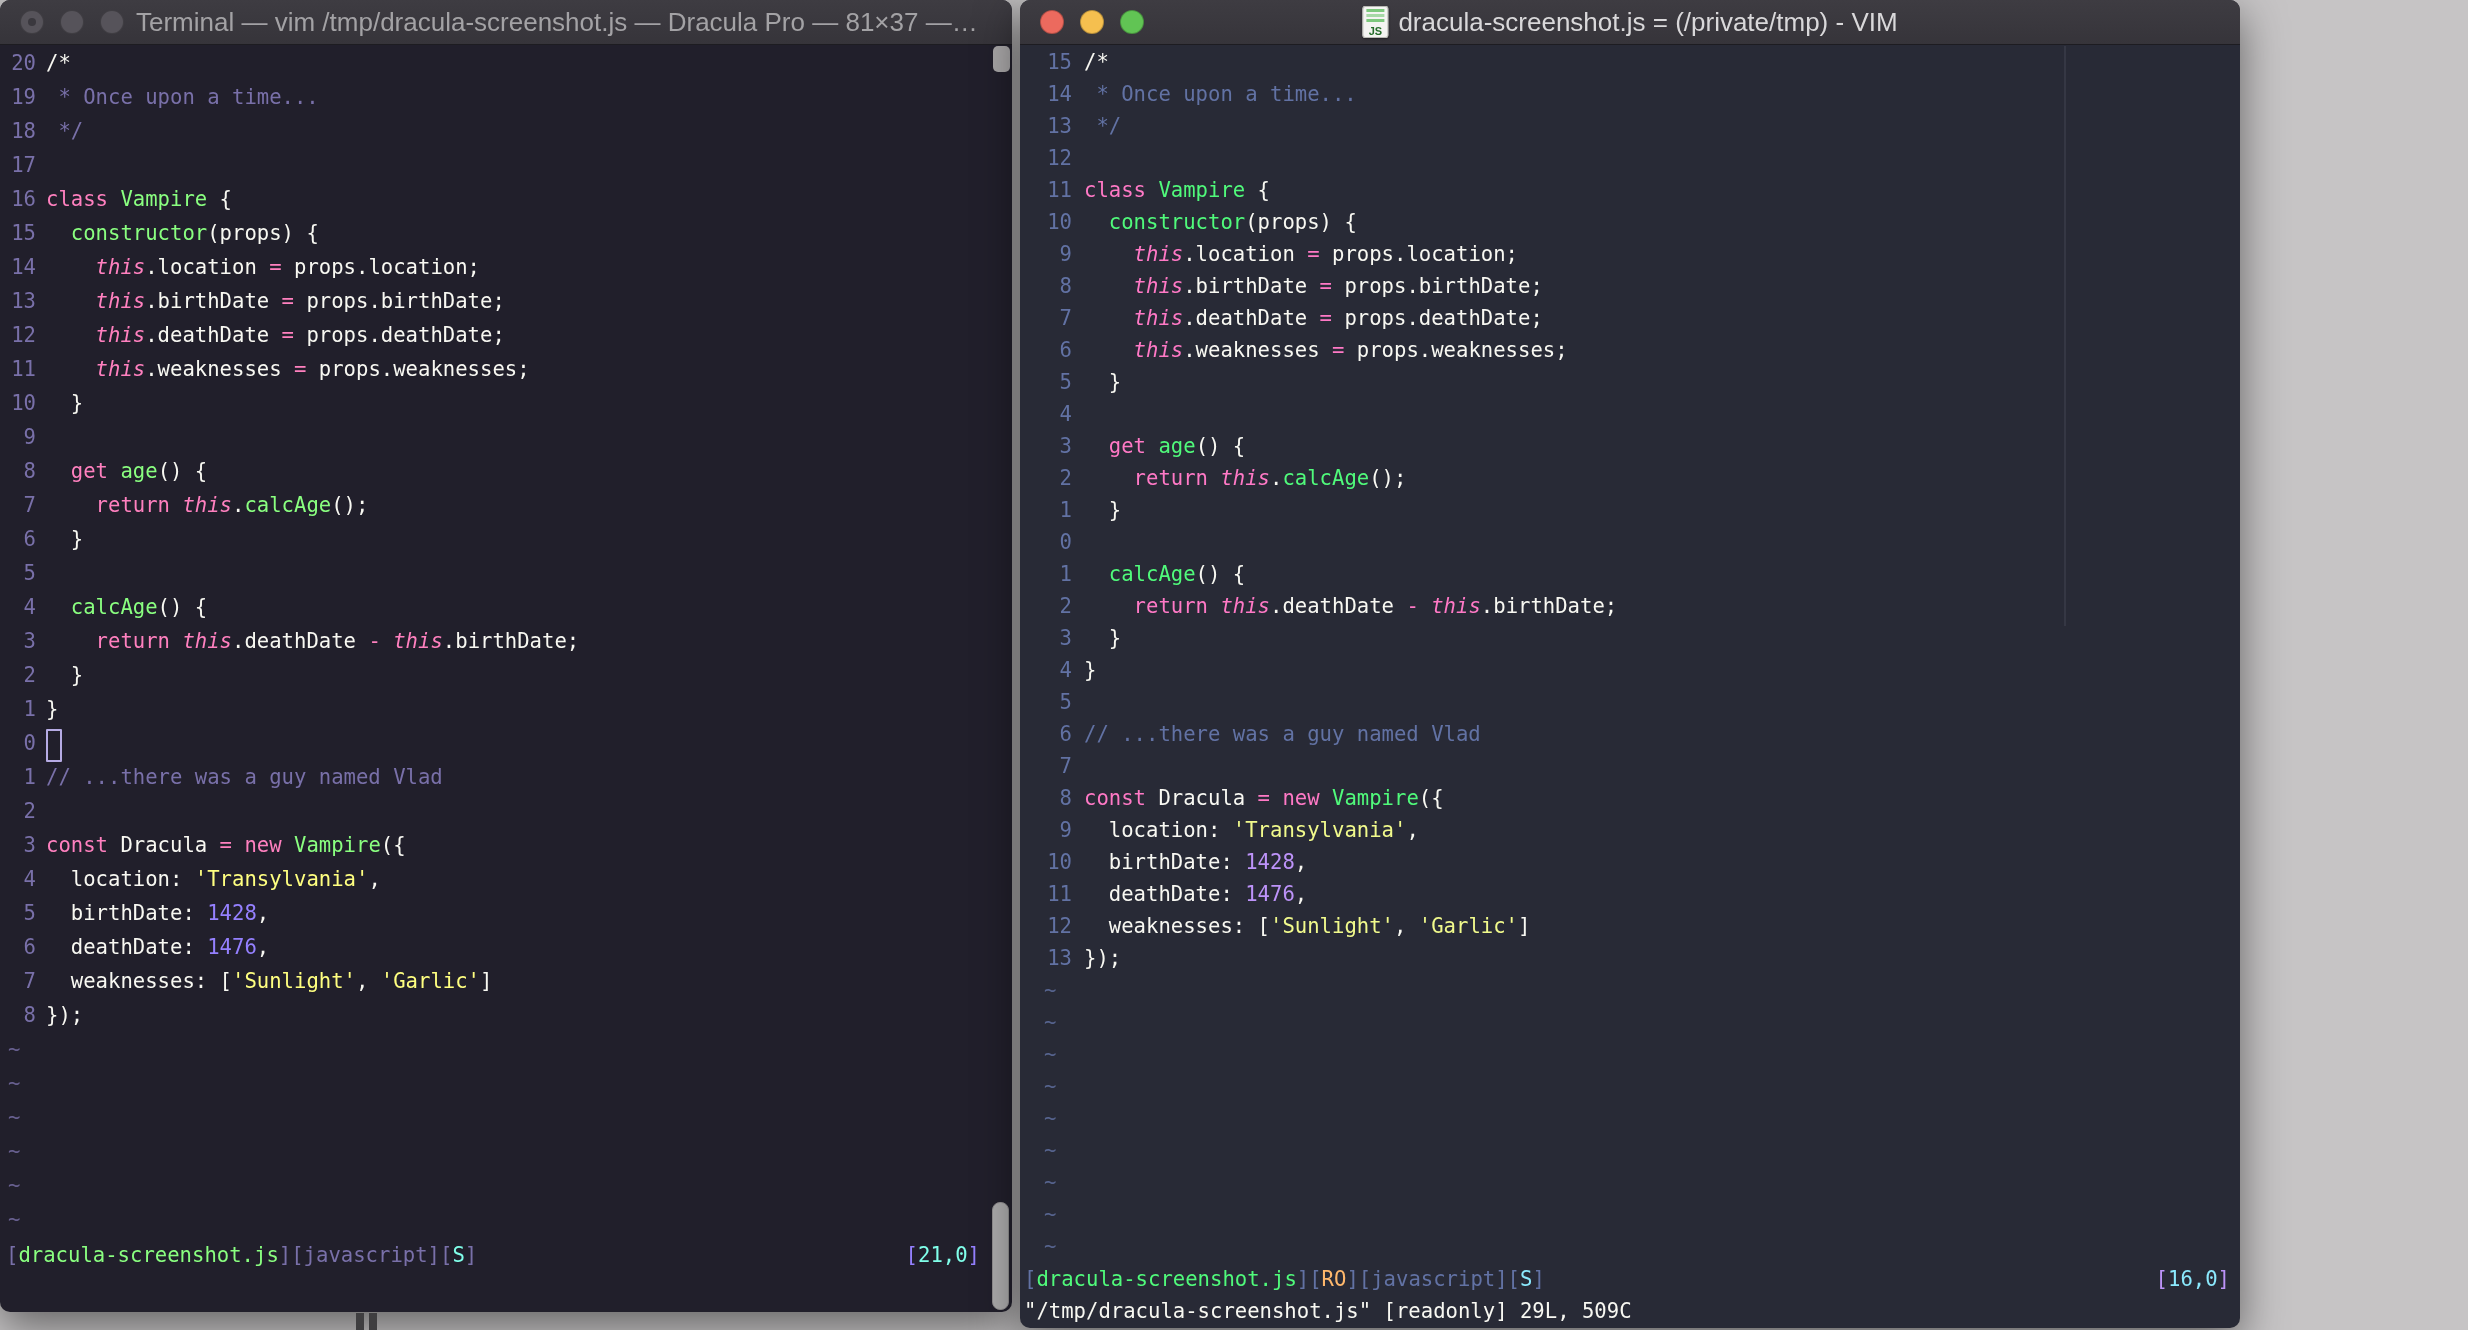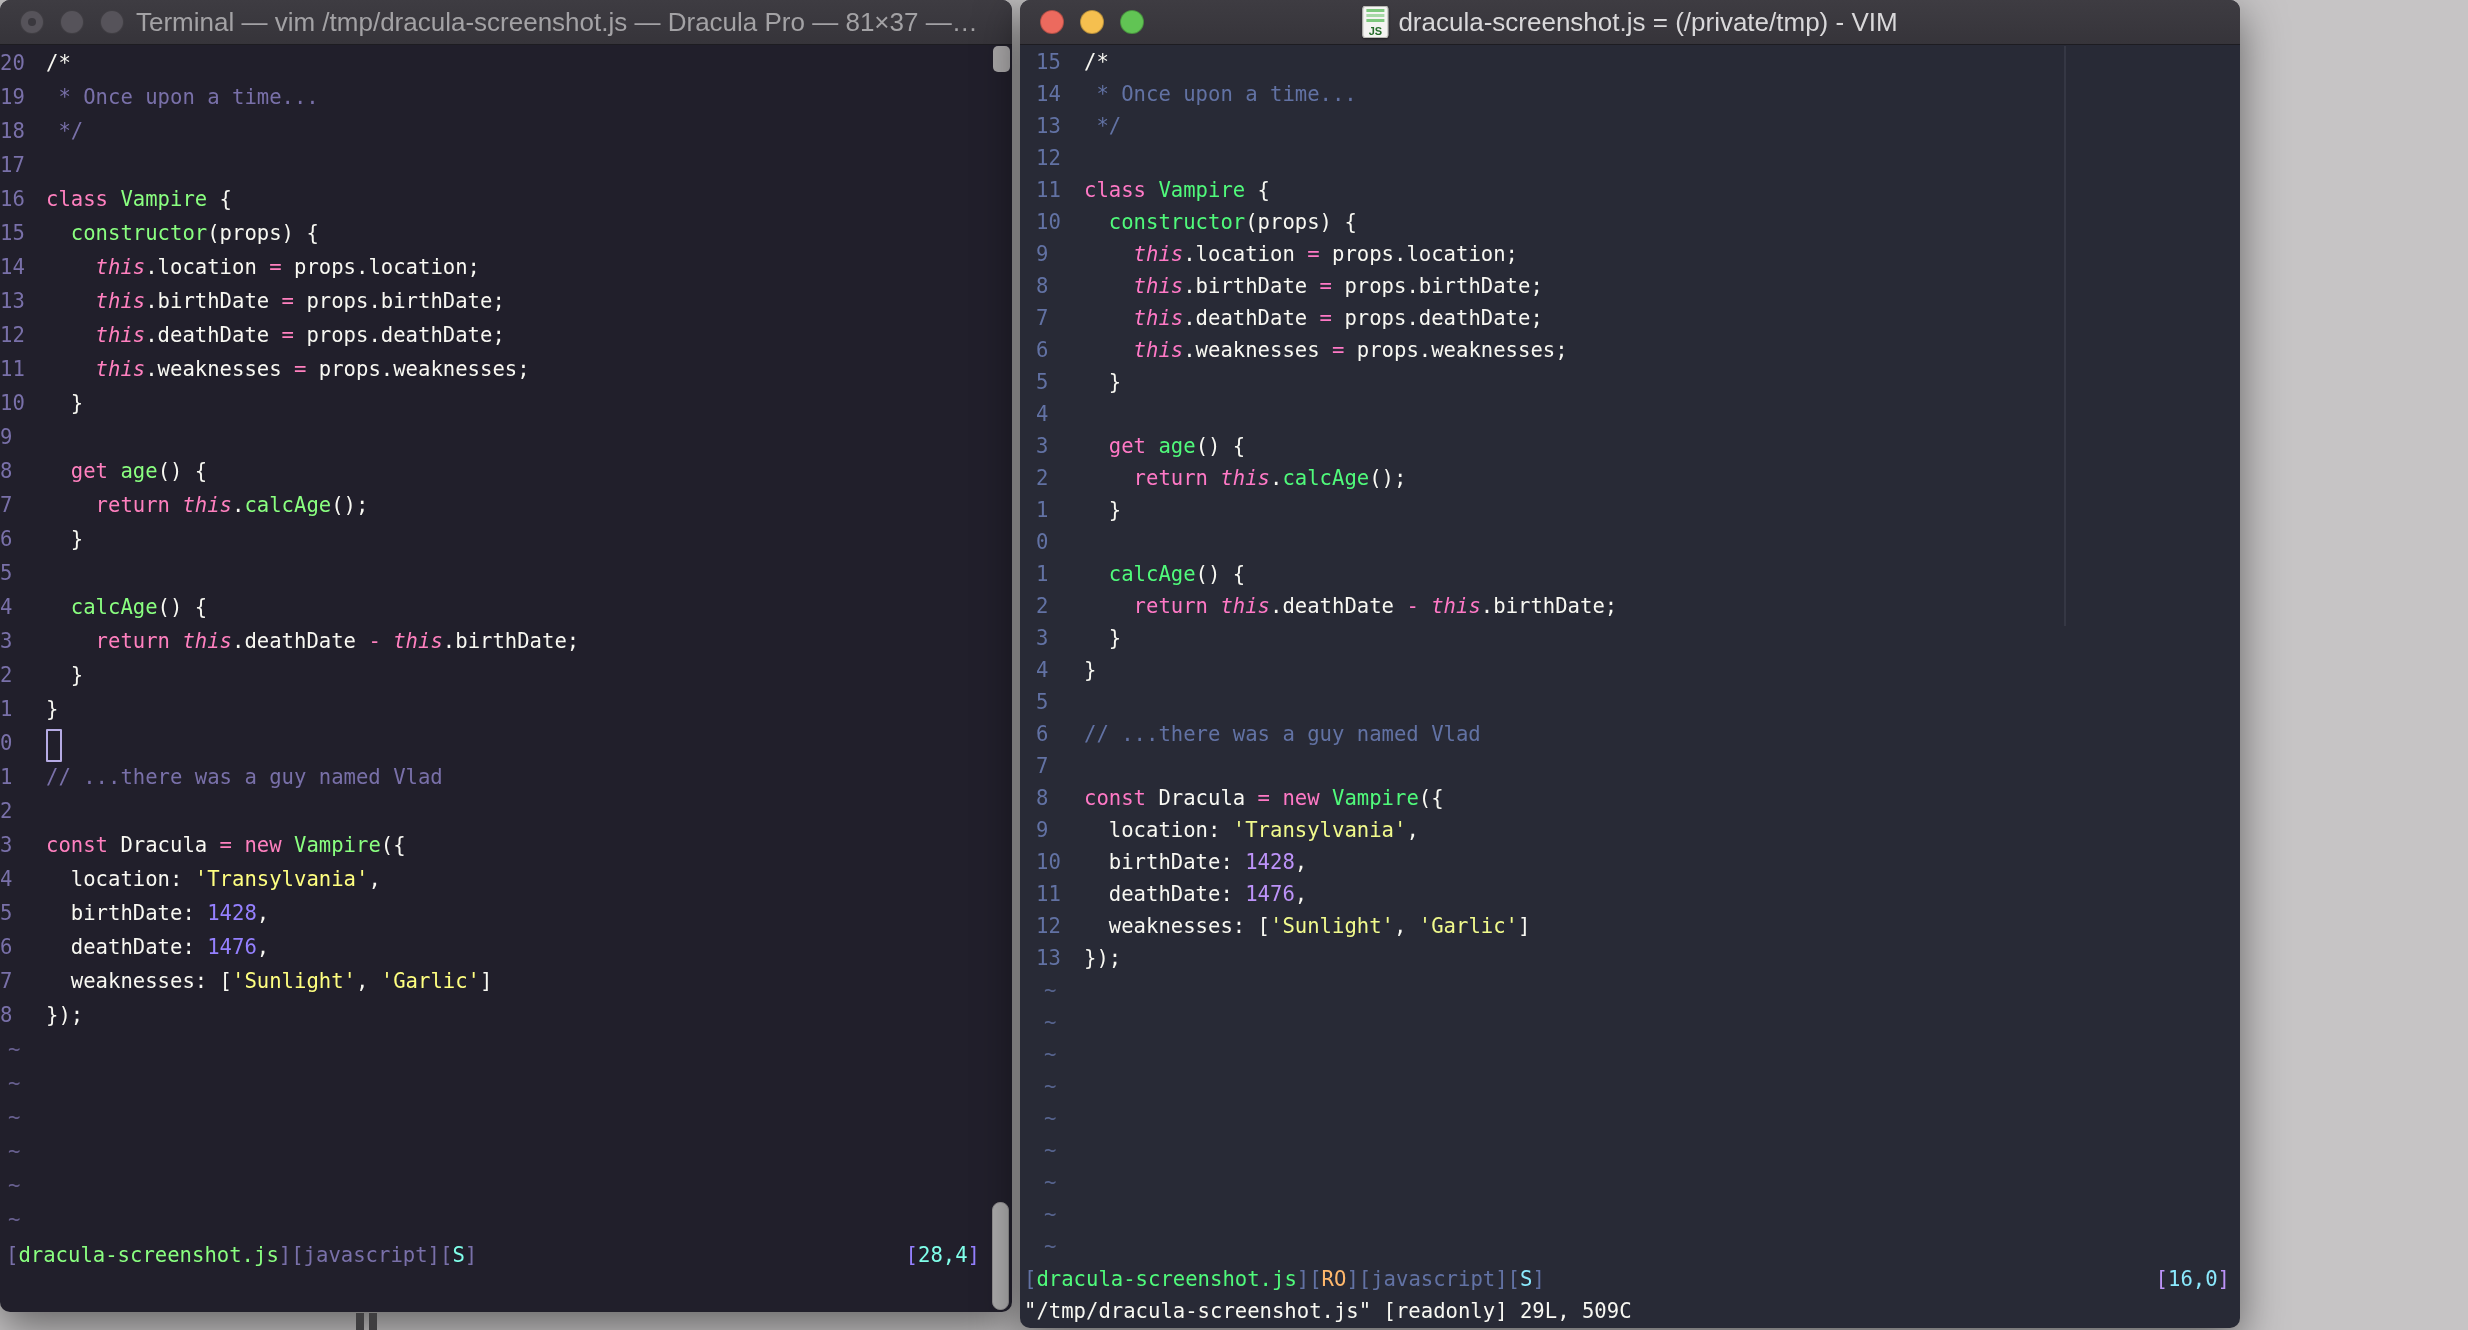--- a/index.html
+++ b/index.html
@@ -31,21 +31,21 @@
     font-family:"Liberation Sans",sans-serif;font-weight:bold;font-size:11px;color:#256d2a;}
   .docicon::after{content:"";position:absolute;top:3px;left:4px;right:4px;height:13px;
     background:linear-gradient(#7dc87d 0 3px,transparent 3px 5px,#a6d8a6 5px 8px,transparent 8px 10px,#7dc87d 10px 13px);}
 
   .code-wrap{position:absolute;left:0;top:46px;right:0;
     font-family:"DejaVu Sans Mono","Liberation Mono",monospace;
     font-size:20.6px;white-space:pre;}
   .win-left .code-wrap .row{height:34px;line-height:34px;}
   .win-right .code-wrap{padding-left:16px;}
   .win-right .code-wrap .row{height:32px;line-height:32px;}
-  .ln{display:inline-block;width:36px;text-align:left;color:var(--lineno);}
+  .ln{display:inline-block;width:36px;text-align:right;color:var(--lineno);}
   .win-left .ln{margin-right:10px;}
   .win-right .ln{margin-right:12px;}
   .tilde{color:var(--comment);opacity:.8;padding-left:8px;}
 
   .c-fg{color:var(--fg);} .c-comment{color:var(--comment);}
   .c-pink{color:var(--pink);} .c-pinki{color:var(--pink);font-style:italic;}
   .c-green{color:var(--green);} .c-purple{color:var(--purple);}
   .c-yellow{color:var(--yellow);} .c-cyan{color:var(--cyan);}
   .c-orange{color:var(--orange);}
 
@@ -80,21 +80,21 @@
     <div class="lights">
       <span class="light dotted" id="lclose" style="background: rgb(86, 83, 90);"></span>
       <span class="light" id="lmin" style="background: rgb(86, 83, 90);"></span>
       <span class="light" id="lzoom" style="background: rgb(86, 83, 90);"></span>
     </div>
     <span class="titletext">Terminal — vim /tmp/dracula-screenshot.js — Dracula Pro — 81×37 —…</span>
   </div>
   <div class="code-wrap" id="codeL"><div class="row"><span class="ln">20</span><span><span class="c-fg">/*</span></span></div><div class="row"><span class="ln">19</span><span><span class="c-comment"> * Once upon a time...</span></span></div><div class="row"><span class="ln">18</span><span><span class="c-comment"> */</span></span></div><div class="row"><span class="ln">17</span><span></span></div><div class="row"><span class="ln">16</span><span><span class="c-pink">class </span><span class="c-green">Vampire</span><span class="c-fg"> {</span></span></div><div class="row"><span class="ln">15</span><span><span class="c-fg">  </span><span class="c-green">constructor</span><span class="c-fg">(props) {</span></span></div><div class="row"><span class="ln">14</span><span><span class="c-fg">    </span><span class="c-pinki">this</span><span class="c-fg">.location </span><span class="c-pink">=</span><span class="c-fg"> props.location;</span></span></div><div class="row"><span class="ln">13</span><span><span class="c-fg">    </span><span class="c-pinki">this</span><span class="c-fg">.birthDate </span><span class="c-pink">=</span><span class="c-fg"> props.birthDate;</span></span></div><div class="row"><span class="ln">12</span><span><span class="c-fg">    </span><span class="c-pinki">this</span><span class="c-fg">.deathDate </span><span class="c-pink">=</span><span class="c-fg"> props.deathDate;</span></span></div><div class="row"><span class="ln">11</span><span><span class="c-fg">    </span><span class="c-pinki">this</span><span class="c-fg">.weaknesses </span><span class="c-pink">=</span><span class="c-fg"> props.weaknesses;</span></span></div><div class="row"><span class="ln">10</span><span><span class="c-fg">  }</span></span></div><div class="row"><span class="ln">9</span><span></span></div><div class="row"><span class="ln">8</span><span><span class="c-fg">  </span><span class="c-pink">get </span><span class="c-green">age</span><span class="c-fg">() {</span></span></div><div class="row"><span class="ln">7</span><span><span class="c-fg">    </span><span class="c-pink">return </span><span class="c-pinki">this</span><span class="c-fg">.</span><span class="c-green">calcAge</span><span class="c-fg">();</span></span></div><div class="row"><span class="ln">6</span><span><span class="c-fg">  }</span></span></div><div class="row"><span class="ln">5</span><span></span></div><div class="row"><span class="ln">4</span><span><span class="c-fg">  </span><span class="c-green">calcAge</span><span class="c-fg">() {</span></span></div><div class="row"><span class="ln">3</span><span><span class="c-fg">    </span><span class="c-pink">return </span><span class="c-pinki">this</span><span class="c-fg">.deathDate </span><span class="c-pink">-</span><span class="c-fg"> </span><span class="c-pinki">this</span><span class="c-fg">.birthDate;</span></span></div><div class="row"><span class="ln">2</span><span><span class="c-fg">  }</span></span></div><div class="row"><span class="ln">1</span><span><span class="c-fg">}</span></span></div><div class="row"><span class="ln">0</span><span></span></div><div class="row"><span class="ln">1</span><span><span class="c-comment">// ...there was a guy named Vlad</span></span></div><div class="row"><span class="ln">2</span><span></span></div><div class="row"><span class="ln">3</span><span><span class="c-pink">const </span><span class="c-fg">Dracula </span><span class="c-pink">= new </span><span class="c-green">Vampire</span><span class="c-fg">({</span></span></div><div class="row"><span class="ln">4</span><span><span class="c-fg">  location: </span><span class="c-yellow">'Transylvania'</span><span class="c-fg">,</span></span></div><div class="row"><span class="ln">5</span><span><span class="c-fg">  birthDate: </span><span class="c-purple">1428</span><span class="c-fg">,</span></span></div><div class="row"><span class="ln">6</span><span><span class="c-fg">  deathDate: </span><span class="c-purple">1476</span><span class="c-fg">,</span></span></div><div class="row"><span class="ln">7</span><span><span class="c-fg">  weaknesses: [</span><span class="c-yellow">'Sunlight'</span><span class="c-fg">, </span><span class="c-yellow">'Garlic'</span><span class="c-fg">]</span></span></div><div class="row"><span class="ln">8</span><span><span class="c-fg">});</span></span></div><div class="row tilde">~</div><div class="row tilde">~</div><div class="row tilde">~</div><div class="row tilde">~</div><div class="row tilde">~</div><div class="row tilde">~</div></div>
   <div class="cursor-hollow"></div>
   <div class="statusline" id="statusL"><span class="c-comment">[</span><span class="c-green">dracula-screenshot.js</span><span class="c-comment">][</span><span class="c-comment">javascript</span><span class="c-comment">][</span><span class="c-cyan">S</span><span class="c-comment">]</span></div>
-  <div class="ruler" id="rulerL"><span class="c-purple">[</span><span class="c-cyan">28,4</span><span class="c-purple">]</span></div>
+  <div class="ruler" id="rulerL"><span class="c-purple">[</span><span class="c-cyan">21,0</span><span class="c-purple">]</span></div>
   <div class="scrollthumb-top"></div>
   <div class="scrollthumb"></div>
 </div>
 
 <div class="window win-right" id="winR" style="--bg: #282a36; --fg: #f8f8f2; --comment: #6272a4; --pink: #ff79c6; --green: #50fa7b; --purple: #bd93f9; --yellow: #f1fa8c; --cyan: #8be9fd; --orange: #ffb86c; --lineno: #6272a4;">
   <div class="titlebar">
     <div class="lights">
       <span class="light" id="rclose" style="background: rgb(236, 106, 94);"></span>
       <span class="light" id="rmin" style="background: rgb(245, 191, 79);"></span>
       <span class="light" id="rzoom" style="background: rgb(97, 196, 84);"></span>

